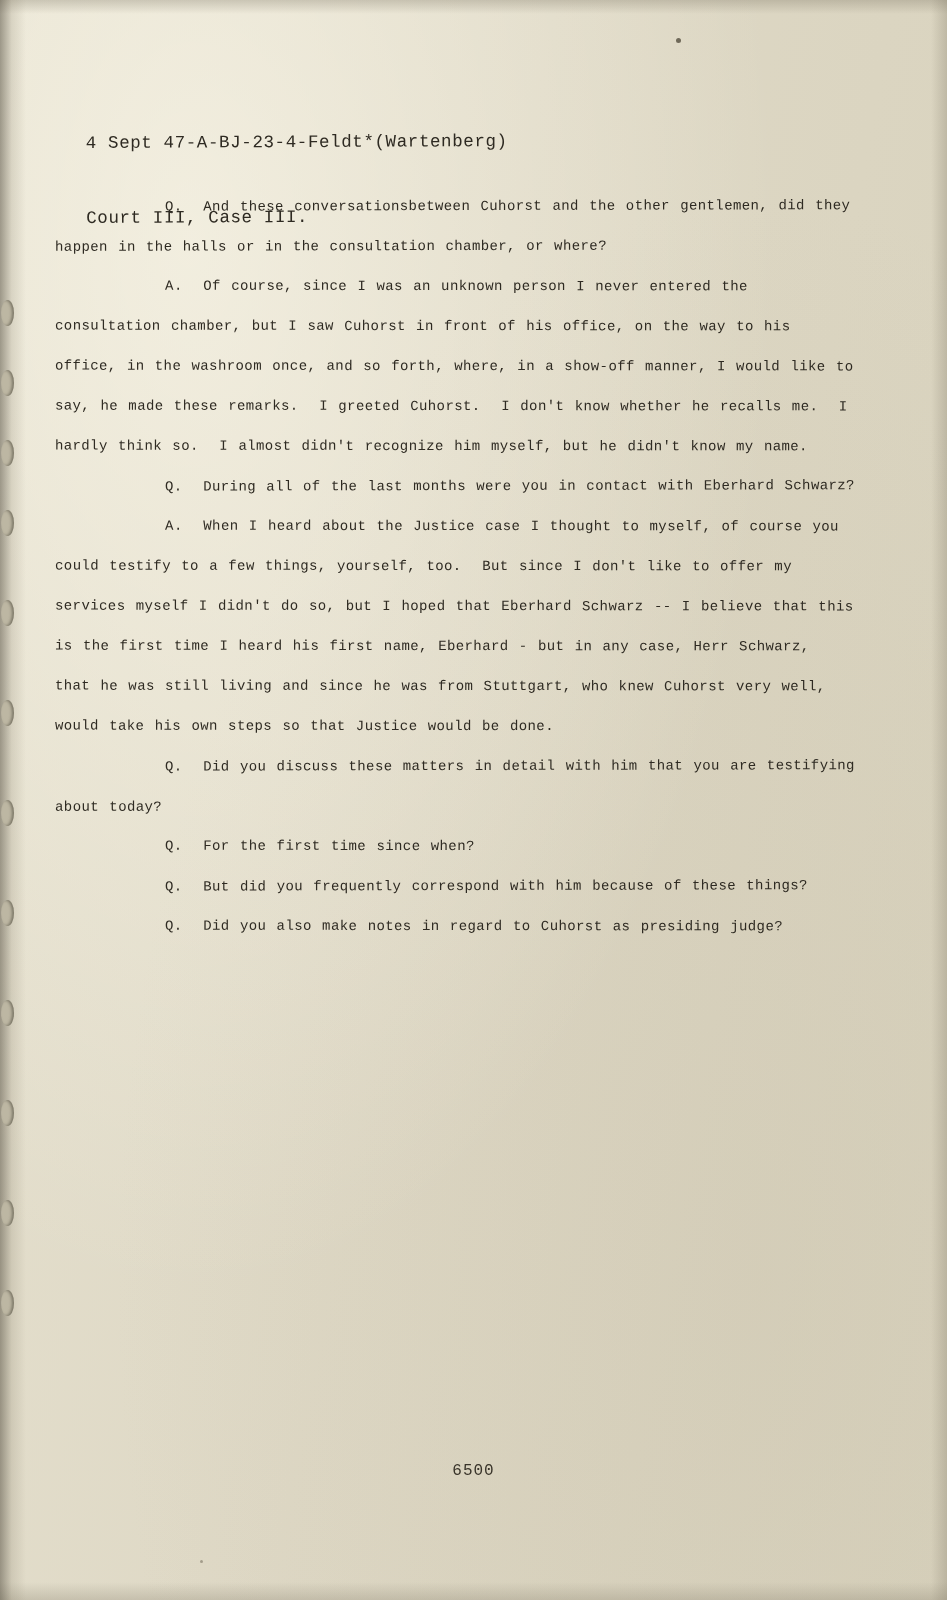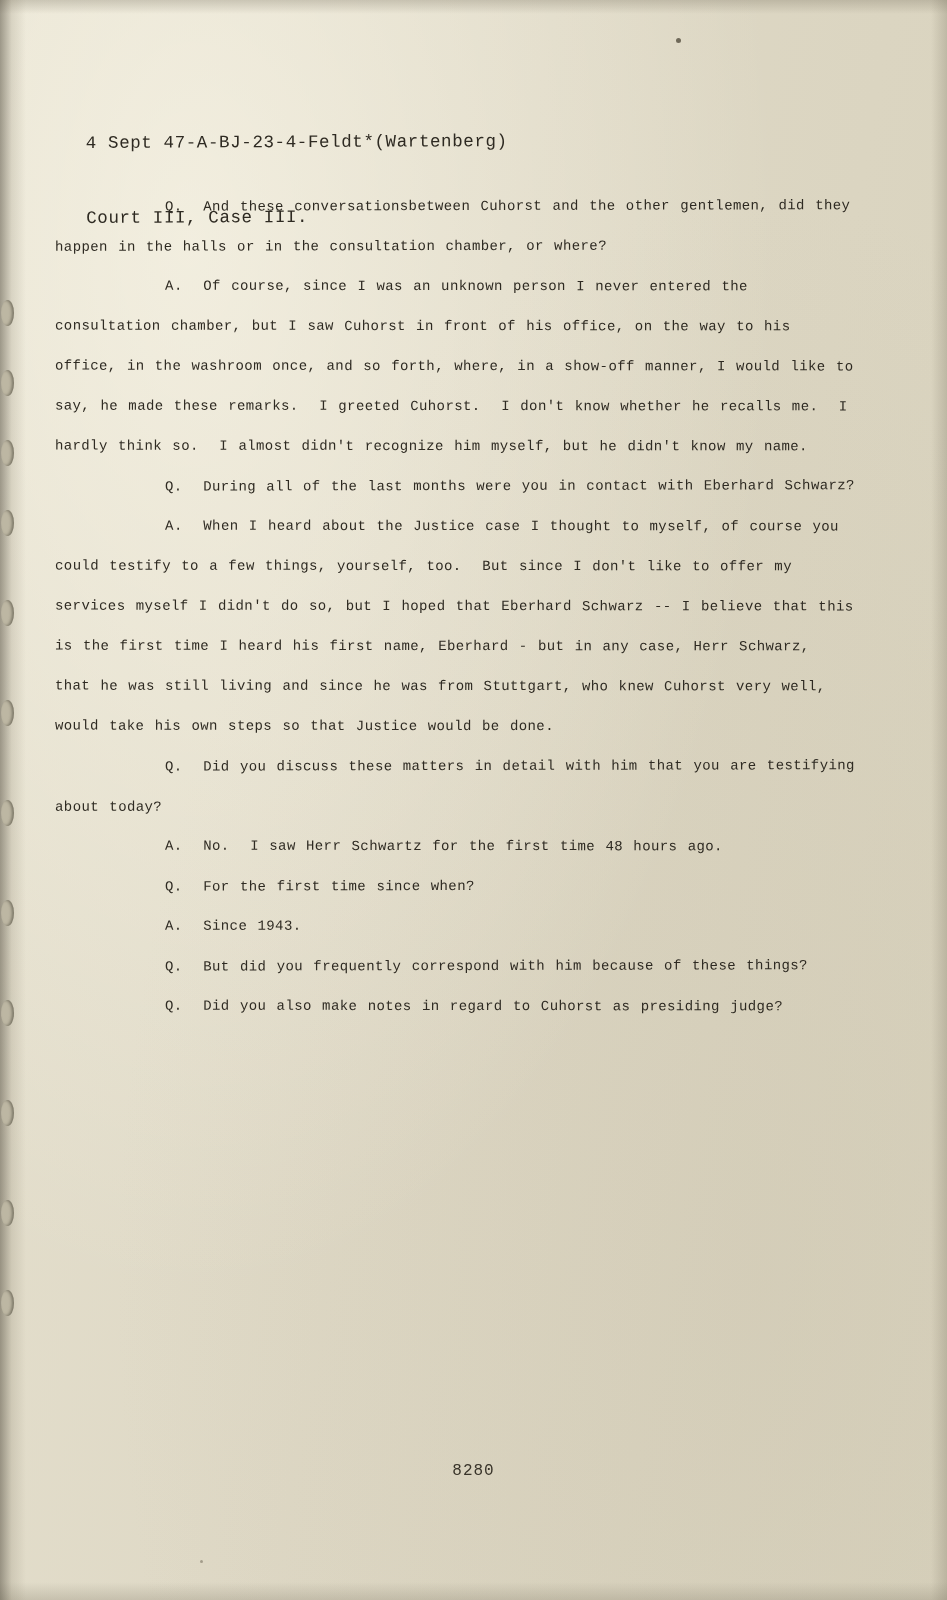--- a/index.html
+++ b/index.html
@@ -147,23 +147,21 @@
       <div class="header-line-1">4 Sept 47-A-BJ-23-4-Feldt*(Wartenberg)</div>
       <div class="header-line-2">Court III, Case III.</div>
     </div>
 
     <div class="body-text">
       <p class="para">Q.  And these conversationsbetween Cuhorst and the other gentlemen, did they happen in the halls or in the consultation chamber, or where?</p>
       <p class="para">A.  Of course, since I was an unknown person I never entered the consultation chamber, but I saw Cuhorst in front of his office, on the way to his office, in the washroom once, and so forth, where, in a show-off manner, I would like to say, he made these remarks.  I greeted Cuhorst.  I don't know whether he recalls me.  I hardly think so.  I almost didn't recognize him myself, but he didn't know my name.</p>
       <p class="para">Q.  During all of the last months were you in contact with Eberhard Schwarz?</p>
       <p class="para">A.  When I heard about the Justice case I thought to myself, of course you could testify to a few things, yourself, too.  But since I don't like to offer my services myself I didn't do so, but I hoped that Eberhard Schwarz -- I believe that this is the first time I heard his first name, Eberhard - but in any case, Herr Schwarz, that he was still living and since he was from Stuttgart, who knew Cuhorst very well, would take his own steps so that Justice would be done.</p>
       <p class="para">Q.  Did you discuss these matters in detail with him that you are testifying about today?</p>
-      <p class="para">A.  No.  I saw Herr Schwartz for the first time 48 hours ago.</p>
       <p class="para">Q.  For the first time since when?</p>
-      <p class="para">A.  Since 1943.</p>
       <p class="para">Q.  But did you frequently correspond with him because of these things?</p>
       <p class="para">Q.  Did you also make notes in regard to Cuhorst as presiding judge?</p>
     </div>
 
-    <div class="page-number">8280</div>
+    <div class="page-number">6500</div>
 
   </div>
 </div>
 
 </body></html>

